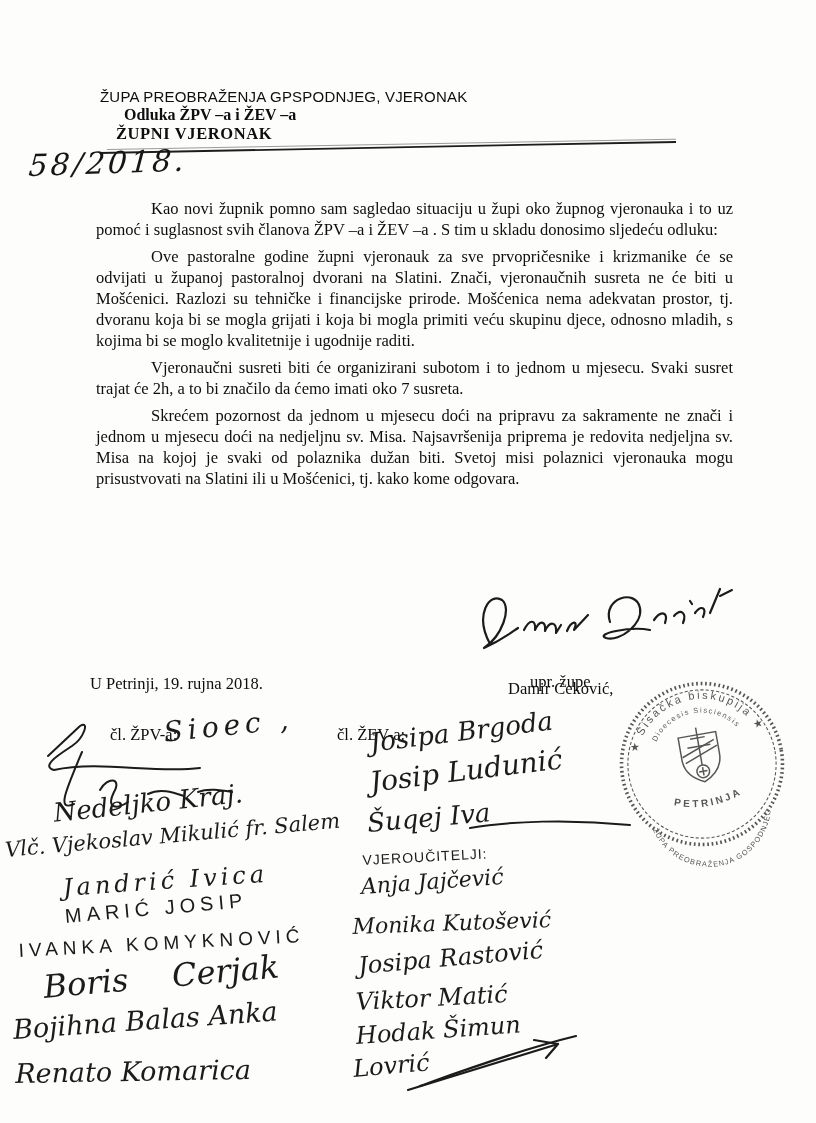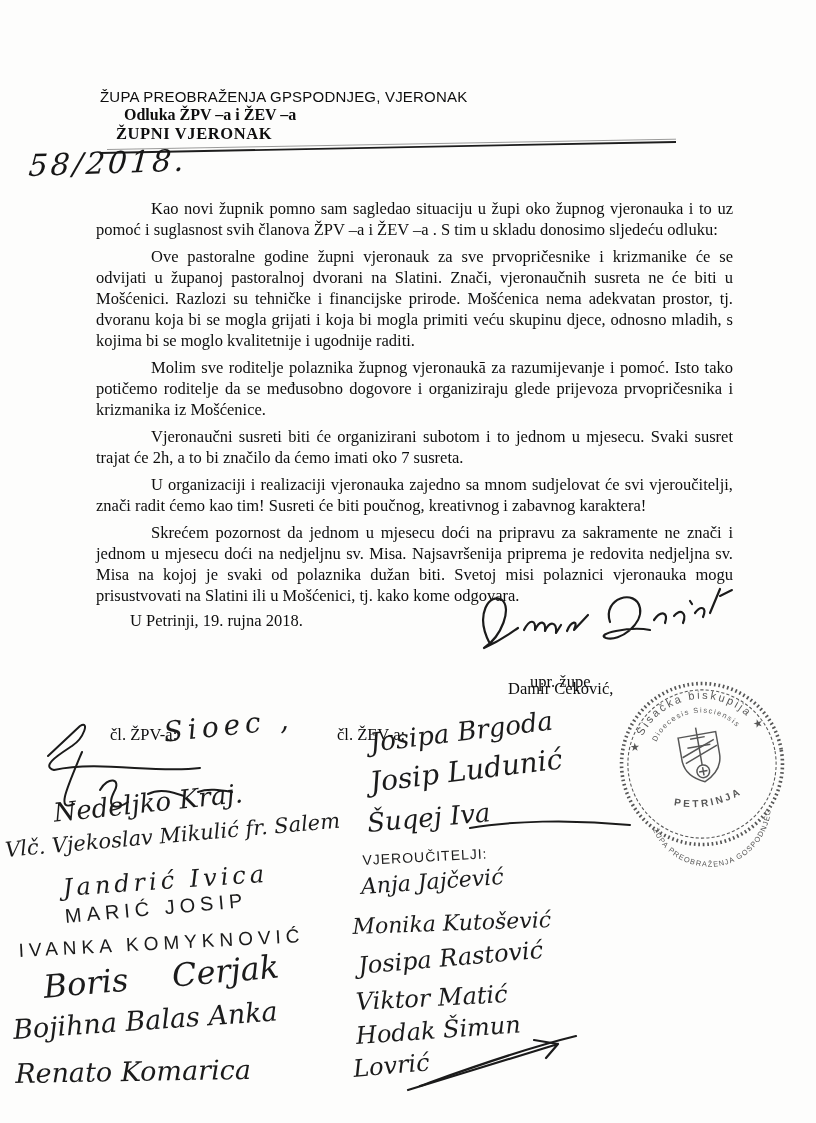--- a/index.html
+++ b/index.html
@@ -8,21 +8,21 @@
   .abs{position:absolute;}
   
   .hdr-org{left:100px;top:88px;font-family:"Liberation Sans",sans-serif;font-size:15px;letter-spacing:.2px;}
   .hdr-sub{left:100px;top:106px;font-weight:bold;font-size:16px;margin-left:24px;}
   .hdr-title{left:116px;top:124px;font-weight:bold;font-size:16.5px;letter-spacing:.6px;}
   .refnum{left:30px;top:148px;font-family:"DejaVu Serif",serif;font-style:italic;font-size:30px;
           letter-spacing:3px;transform:rotate(-2deg) skewX(-6deg);transform-origin:left top;color:#161616;}
   
   .bodytext{left:90px;top:198px;width:637px;font-size:16.5px;line-height:21px;text-align:justify;margin-left:6px;}
   .bodytext p{margin:0 0 6px 0;text-indent:55px;}
-  .dateline{left:90px;top:611px;font-size:16.5px;margin-left:40px;}
+  .dateline{left:90px;top:674px;font-size:16.5px;}
   .sig-name{left:508px;top:643px;font-size:16.5px;margin-top:36px;}
   .sig-title{left:530px;top:672px;font-size:16.5px;text-align:right;}
   .col-label{font-size:16.5px;margin-top:30px;}
   
   .sig{position:absolute;font-family:"DejaVu Serif",serif;font-style:italic;color:#1b1b1b;
        white-space:nowrap;transform-origin:left top;}
   .sig-caps{position:absolute;font-family:"Liberation Sans",sans-serif;color:#1b1b1b;
        white-space:nowrap;transform-origin:left top;}
   svg{overflow:visible;}
   .ink{stroke:#1b1b1b;fill:none;stroke-linecap:round;stroke-linejoin:round;}
@@ -39,23 +39,21 @@
   <svg class="abs" style="left:95px;top:133px;" width="600" height="26">
     <line x1="5" y1="20" x2="581" y2="9" stroke="#1d1d1d" stroke-width="1.8"></line>
     <line x1="12" y1="16.5" x2="581" y2="6.2" stroke="#1d1d1d" stroke-width="0.8" opacity="0.55"></line>
   </svg>
 
   <div class="abs refnum">58/2018.</div>
 
   <div class="abs bodytext">
     <p>Kao novi župnik pomno sam sagledao situaciju u župi oko župnog vjeronauka i to uz pomoć i suglasnost svih članova ŽPV –a  i ŽEV –a . S tim u skladu donosimo sljedeću odluku:</p>
     <p>Ove pastoralne godine župni vjeronauk za sve prvopričesnike i krizmanike će se odvijati u županoj pastoralnoj dvorani na Slatini. Znači, vjeronaučnih susreta ne će biti u Mošćenici. Razlozi su tehničke i financijske prirode. Mošćenica nema adekvatan prostor, tj. dvoranu koja bi se mogla grijati i koja bi mogla primiti veću skupinu djece, odnosno mladih, s kojima bi se moglo kvalitetnije i ugodnije raditi.</p>
-    <p>Molim sve roditelje polaznika župnog vjeronaukā za razumijevanje i pomoć. Isto tako potičemo roditelje da se međusobno dogovore i organiziraju glede prijevoza prvopričesnika i krizmanika iz Mošćenice.</p>
     <p>Vjeronaučni susreti biti će organizirani subotom i to jednom u mjesecu. Svaki susret trajat će 2h, a to bi značilo da ćemo imati oko 7 susreta.</p>
-    <p>U organizaciji i realizaciji vjeronauka zajedno sa mnom sudjelovat će svi vjeroučitelji, znači radit ćemo kao tim! Susreti će biti poučnog, kreativnog i zabavnog karaktera!</p>
     <p>Skrećem pozornost da jednom u mjesecu doći na pripravu za sakramente ne znači i jednom u mjesecu doći na nedjeljnu sv. Misa. Najsavršenija priprema je redovita nedjeljna sv. Misa na kojoj je svaki od polaznika dužan biti. Svetoj misi polaznici vjeronauka mogu prisustvovati na Slatini ili u Mošćenici, tj. kako kome odgovara.</p>
   </div>
 
   <div class="abs dateline">U Petrinji, 19. rujna 2018.</div>
 
   <svg class="abs" style="left:468px;top:588px;" width="300" height="72">
     <path class="ink" stroke-width="2.2" d="M22,56 C6,26 22,4 34,12 C44,20 34,48 16,60 C34,52 44,44 50,40"></path>
     <path class="ink" stroke-width="2.2" d="M56,42 c6,-12 12,-10 11,0 c5,-11 11,-9 10,1 c5,-11 12,-9 11,2 l5,-8 m6,6 c4,-10 12,-12 7,-1 l14,-15"></path>
     <path class="ink" stroke-width="2.2" d="M142,34 c-8,-24 26,-34 30,-14 c3,16 -20,34 -34,30 c-12,-4 24,-12 44,-8"></path>
     <path class="ink" stroke-width="2.2" d="M186,32 c7,-10 15,-8 11,3 m9,-7 c7,-8 13,-3 9,7 m7,-22 l2,3 m3,9 c6,-8 12,-6 8,4 m7,-4 l10,-24"></path>

